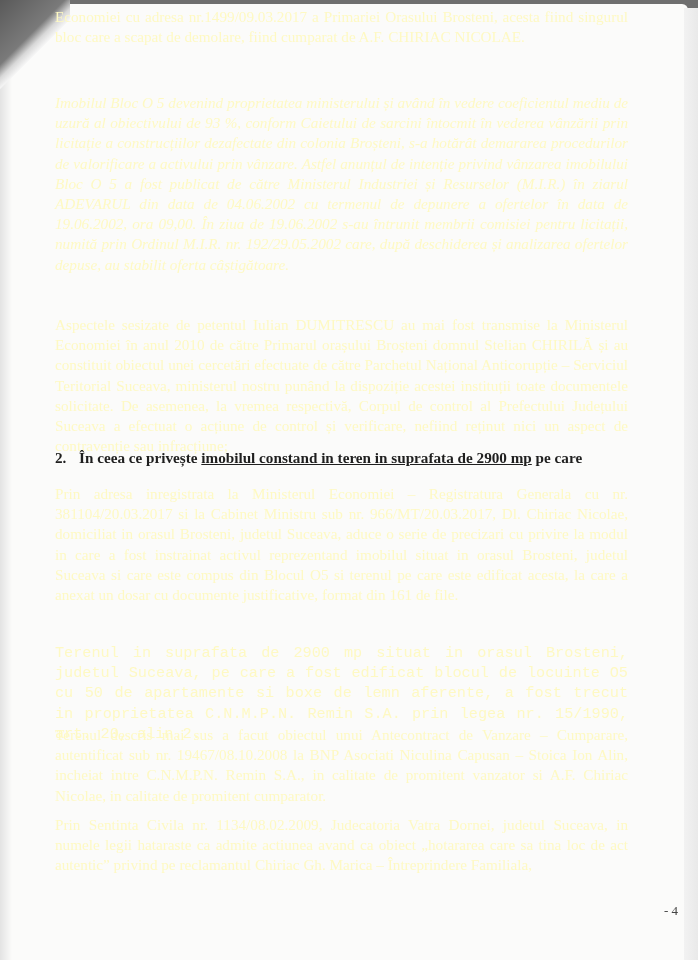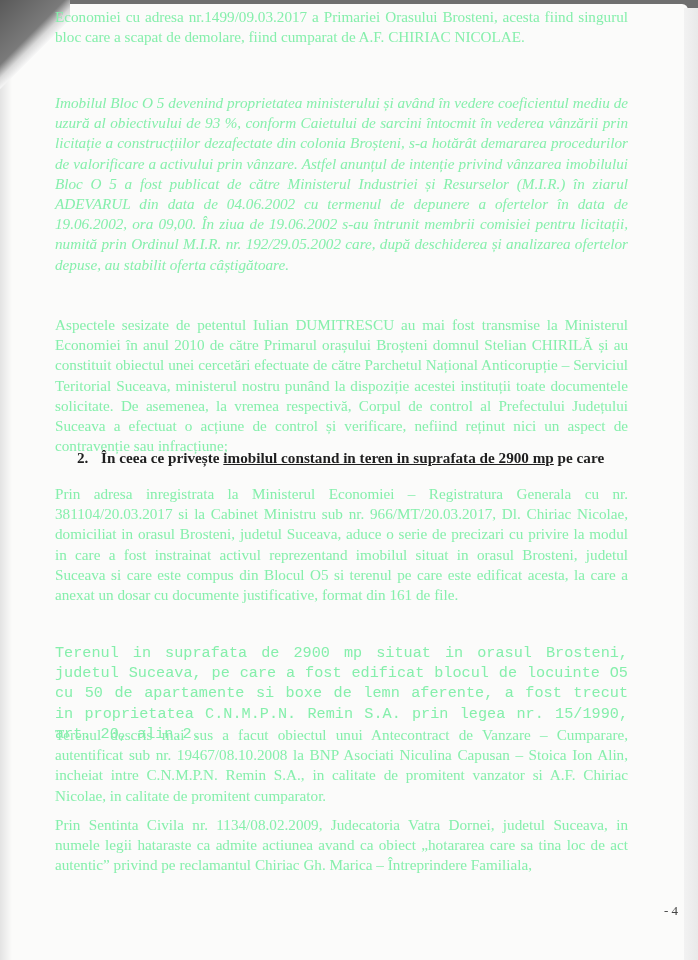--- a/index.html
+++ b/index.html
@@ -21,29 +21,29 @@
   .fold {
     position: absolute; left: 0; top: 0; width: 70px; height: 100px;
     background: linear-gradient(135deg, #5a5a5a 0%, #7a7a7a 38%, #d8d8d8 46%, #f4f4f4 52%, transparent 53%);
   }
   .fold-shadow {
     position: absolute; left: 0; top: 0; width: 12px; height: 960px;
     background: linear-gradient(to right, #e3e3e3, rgba(251,251,250,0));
   }
   .text {
     position: absolute; left: 55px; width: 573px;
-    font-size: 15.2px; line-height: 20.2px; color: #86efac;
+    font-size: 15.2px; line-height: 20.2px; color: #fef9c3;
     text-align: justify;
   }
   .p1 { top: 7px; }
   .p2 { top: 93px; font-style: italic; }
   .p3 { top: 315px; }
   .heading {
     position: absolute; left: 55px; top: 448px; width: 573px;
-    font-size: 15.2px; line-height: 20.2px; font-weight: bold; color: #1f1f1f; margin-left: 22px;
+    font-size: 15.2px; line-height: 20.2px; font-weight: bold; color: #1f1f1f;
   }
   .heading .num { display: inline-block; width: 24px; }
   .heading .cont { padding-left: 24px; display: block; }
   .heading u { text-decoration: underline; }
   .p4 { top: 484px; }
   .p5 { top: 643px; font-family: Liberation Mono, monospace; }
   .p6 { top: 725px; font-family: Liberation Serif, serif; }
   .p7 { top: 815px; }
   .pagenum {
     position: absolute; left: 664px; top: 903px;

